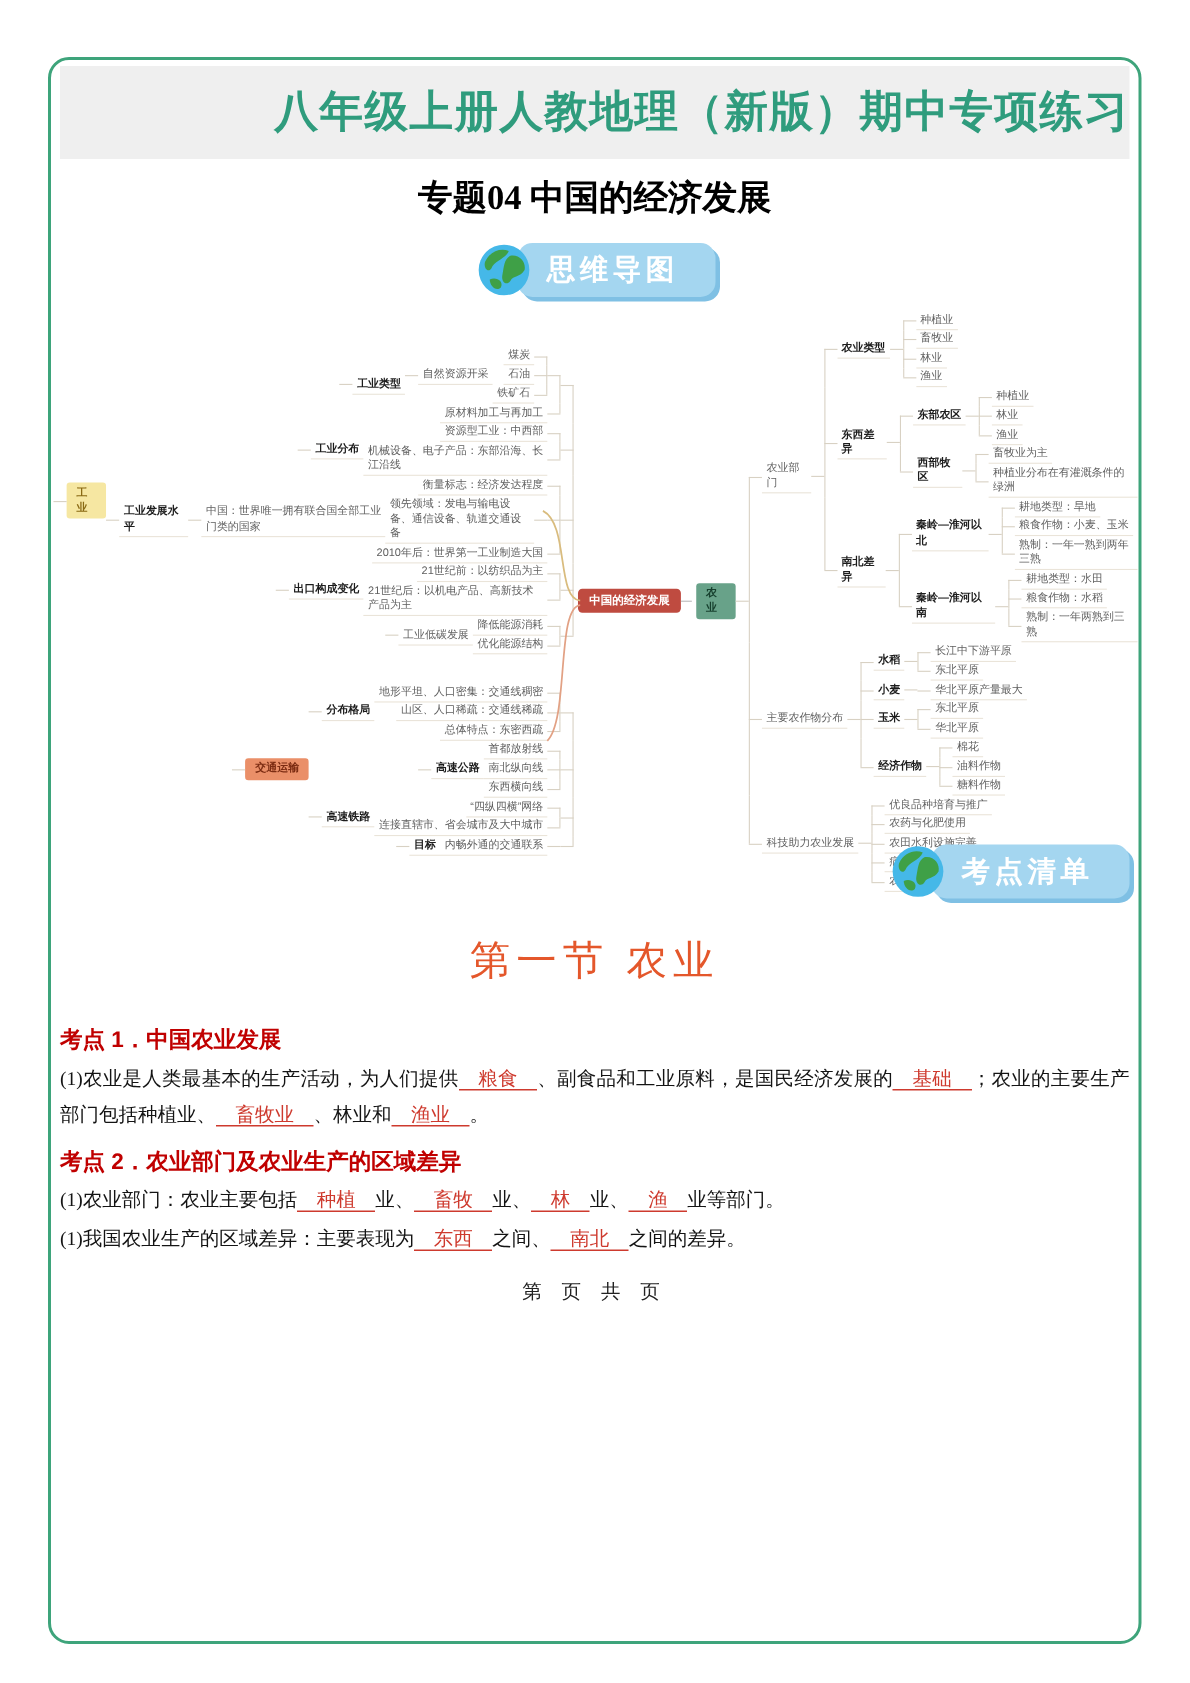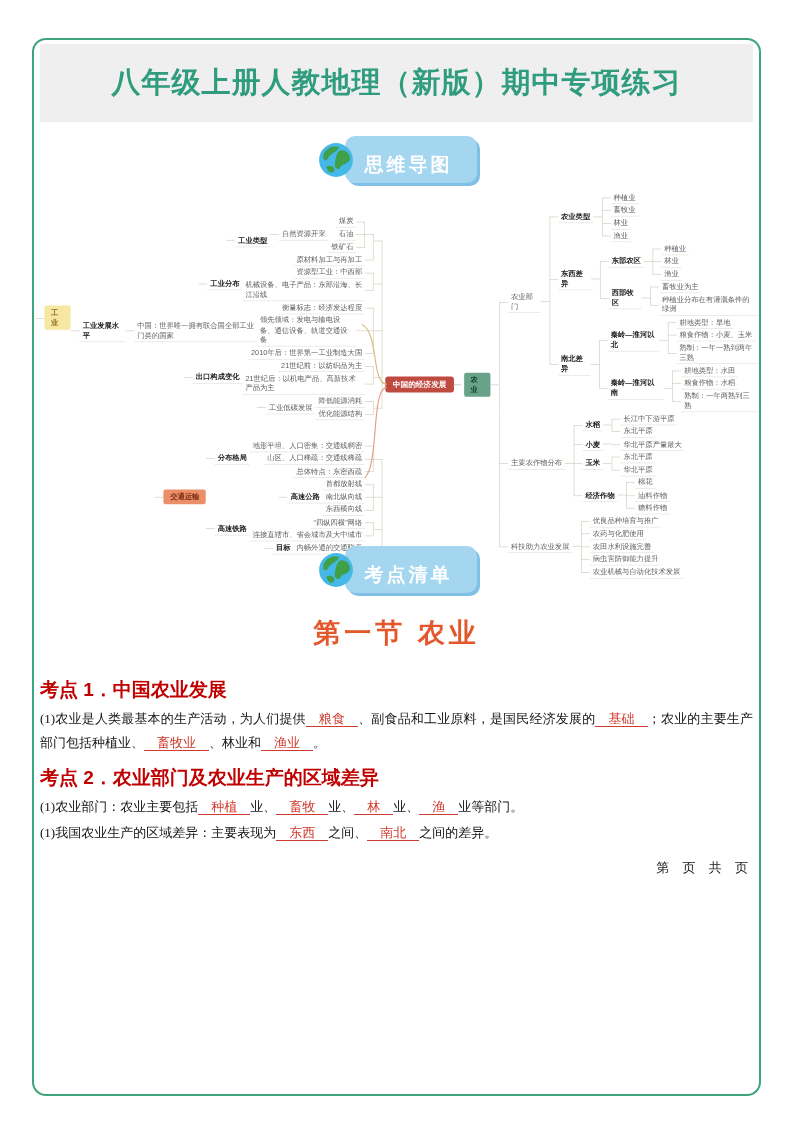--- a/index.html
+++ b/index.html
@@ -2,29 +2,29 @@
 <html style="--header-green: #2F9C7D; --badge-blue: #A4D6F0; --badge-shadow: #7FC0E4; --frame-green: #3EA47B; --section-orange: #E4572B; --heading-red: #C00000; --blank-red: #CE3A2E; --center-red: #BF4B40; --line: #D8D1C3; --curve-tan: #D9BC7E; --curve-salmon: #E2A184; --chip-yellow-bg: #F6E7A2; --chip-yellow-fg: #8A6A14; --chip-orange-bg: #EA8F68; --chip-orange-fg: #7C2C12; --chip-green-bg: #68A289; --chip-green-fg: #17402E;"><head>
 <meta charset="utf-8">
 <style>
   html,body{margin:0;padding:0;background:#fff;}
   .page{position:relative;width:793px;height:1122px;margin:0 auto;background:#fff;
         box-sizing:border-box;padding:44px 40px 0;overflow:hidden;
         font-family:"Liberation Serif",serif;color:#141414;}
   .frame{position:absolute;left:32px;right:32px;top:38px;bottom:26px;
          border:2px solid var(--frame-green,#3ea47b);border-radius:14px;pointer-events:none;}
   
-  .header-band{height:78px;background:#efefef;display:flex;align-items:center;justify-content:center;}
+  .header-band{height:62px;background:#efefef;display:flex;align-items:center;justify-content:flex-end;}
   .header-band span{font-family:"Liberation Sans",sans-serif;font-weight:bold;font-size:29px;
                     color:var(--header-green,#2f9c7d);letter-spacing:1px;}
   .subtitle{margin:10px 0 0;text-align:center;font-size:23px;font-weight:bold;color:#000;}
   
   .badge-row{display:flex;align-items:center;justify-content:center;margin-top:14px;position:relative;z-index:2;}
   .globe{width:38px;height:38px;margin-right:-10px;position:relative;z-index:2;}
   .badge{background:var(--badge-blue,#a4d6f0);color:#fff;font-family:Liberation Sans, sans-serif;
-         font-weight:bold;font-size:19px;letter-spacing:3px;padding:16px 24px 5px 20px;
+         font-weight:bold;font-size:19px;letter-spacing:3px;padding:5px 24px 5px 20px;
          border-radius:10px;box-shadow:3px 3px 0 var(--badge-shadow,#7fc0e4);}
   
   .mindmap-outer{height:345px;margin-top:8px;display:flex;justify-content:center;align-items:flex-start;}
   .mindmap-inner{width:990px;flex:0 0 auto;transform:scale(0.73);transform-origin:top center;
                  display:flex;align-items:center;justify-content:center;
                  font-family:"Liberation Sans",sans-serif;}
   .mm-left{display:flex;flex-direction:column;align-items:flex-end;gap:26px;}
   .mm-center{position:relative;display:flex;align-items:center;margin:0 4px;}
   .curves{position:absolute;right:96%;top:50%;transform:translateY(-50%);overflow:visible;}
   .curves path{fill:none;stroke-width:1.6px;}
@@ -59,39 +59,40 @@
           border-top:1px solid var(--line,#d8d1c3);}
   .tree-left .has-kids>.tlabel{margin-left:12px;}
   .tree-left .has-kids>.tlabel::before{content:"";position:absolute;right:100%;top:50%;width:12px;
           border-top:1px solid var(--line,#d8d1c3);}
   .tlabel.chip{border-bottom:none;border-radius:3px;padding:3px 9px;font-weight:bold;}
   .chip-yellow{background:var(--chip-yellow-bg,#f6e7a2);color:var(--chip-yellow-fg,#8a6a14);}
   .chip-orange{background:var(--chip-orange-bg,#ea8f68);color:var(--chip-orange-fg,#7c2c12);}
   .chip-green{background:var(--chip-green-bg,#68a289);color:var(--chip-green-fg,#17402e);}
   
   .section-title{margin:22px 0 0;text-align:center;font-family:"Liberation Sans",sans-serif;
-                 font-weight:bold;font-size:27px;letter-spacing:4px;color:var(--section-orange,#e4572b);}
+                 font-weight:normal;font-size:27px;letter-spacing:4px;color:var(--section-orange,#e4572b);}
   .content{margin-top:26px;}
   .kp-title{margin:10px 0 4px;font-family:"Liberation Sans",sans-serif;font-weight:bold;
-            font-size:19px;color:var(--heading-red,#c00000);}
+            font-size:15px;color:var(--heading-red,#c00000);}
   .para{margin:0 0 2px;text-align:justify;font-size:13px;line-height:1.85;}
   .blank{color:var(--blank-red,#ce3a2e);border-bottom:1px solid var(--blank-red,#ce3a2e);
          padding:0 13px;}
-  .footer{margin-top:14px;text-align:right;font-size:13px;letter-spacing:5px;color:#222;}
+  .footer{margin-top:14px;text-align:center;font-size:13px;letter-spacing:5px;color:#222;}
 </style>
 </head>
 <body>
 
 <div class="page">
   <div class="frame"></div>
 
   <div class="header-band">
     <span>八年级上册人教地理（新版）期中专项练习</span>
   </div>
 
+  <h2 class="subtitle">专题04 中国的经济发展</h2>
 
   <div class="badge-row">
     <svg class="globe" viewBox="0 0 36 36">
       <circle cx="18" cy="18" r="16" fill="#45b8e8"></circle>
       <path d="M6 13 C9 6 16 4 21 6 C19 11 12 12 10 17 C8 20 5 17 6 13Z" fill="#3fa047"></path>
       <path d="M22 9 C28 8 32 13 31 18 C28 23 24 21 22 25 C20 28 16 26 17 21 C18 16 18 11 22 9Z" fill="#3fa047"></path>
       <path d="M9 24 C13 22 18 25 16 29 C13 32 9 28 9 24Z" fill="#3fa047"></path>
     </svg>
     <span class="badge">思维导图</span>
   </div>
@@ -552,21 +553,21 @@
                     </div>
                   </div>
                 </div>
               </div>
             </div>
           </div>
         </div>
     </div>
   </div>
 
-  <div class="badge-row" style="margin-top:10px;">
+  <div class="badge-row" style="margin-top:10px;justify-content:flex-end;">
     <svg class="globe" viewBox="0 0 36 36">
       <circle cx="18" cy="18" r="16" fill="#45b8e8"></circle>
       <path d="M6 13 C9 6 16 4 21 6 C19 11 12 12 10 17 C8 20 5 17 6 13Z" fill="#3fa047"></path>
       <path d="M22 9 C28 8 32 13 31 18 C28 23 24 21 22 25 C20 28 16 26 17 21 C18 16 18 11 22 9Z" fill="#3fa047"></path>
       <path d="M9 24 C13 22 18 25 16 29 C13 32 9 28 9 24Z" fill="#3fa047"></path>
     </svg>
     <span class="badge">考点清单</span>
   </div>
 
   <h2 class="section-title">第一节 农业</h2>

